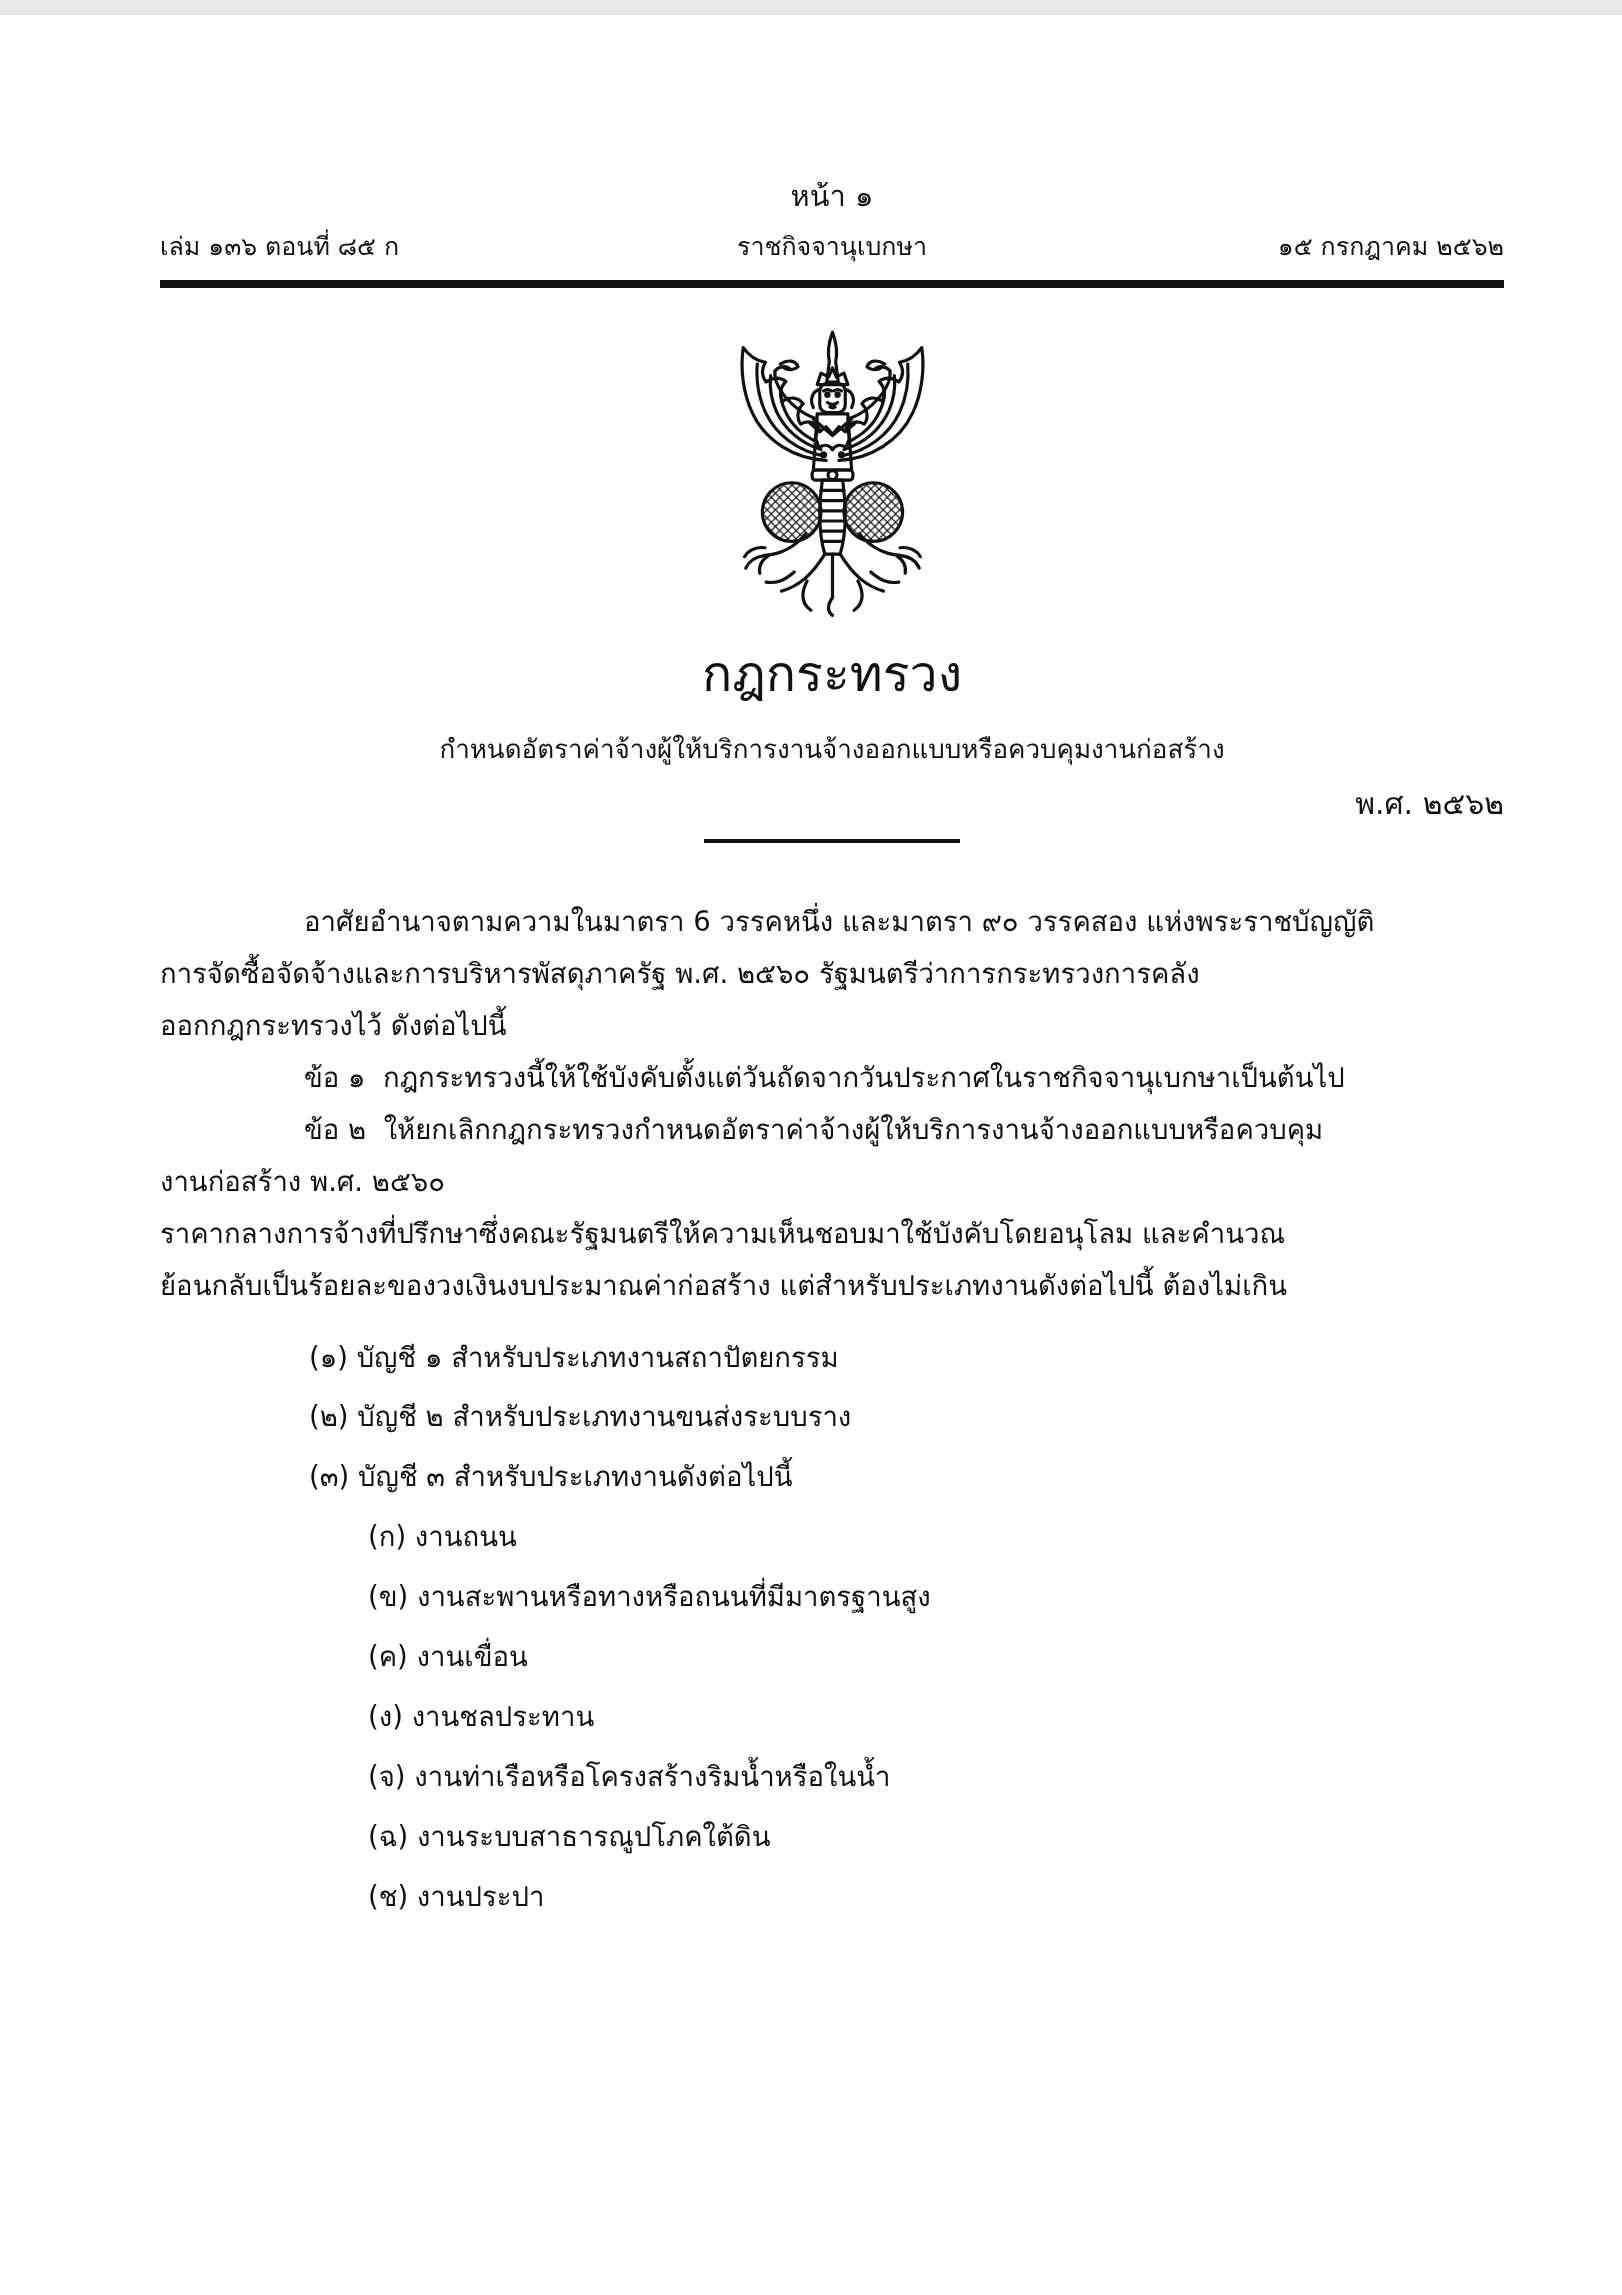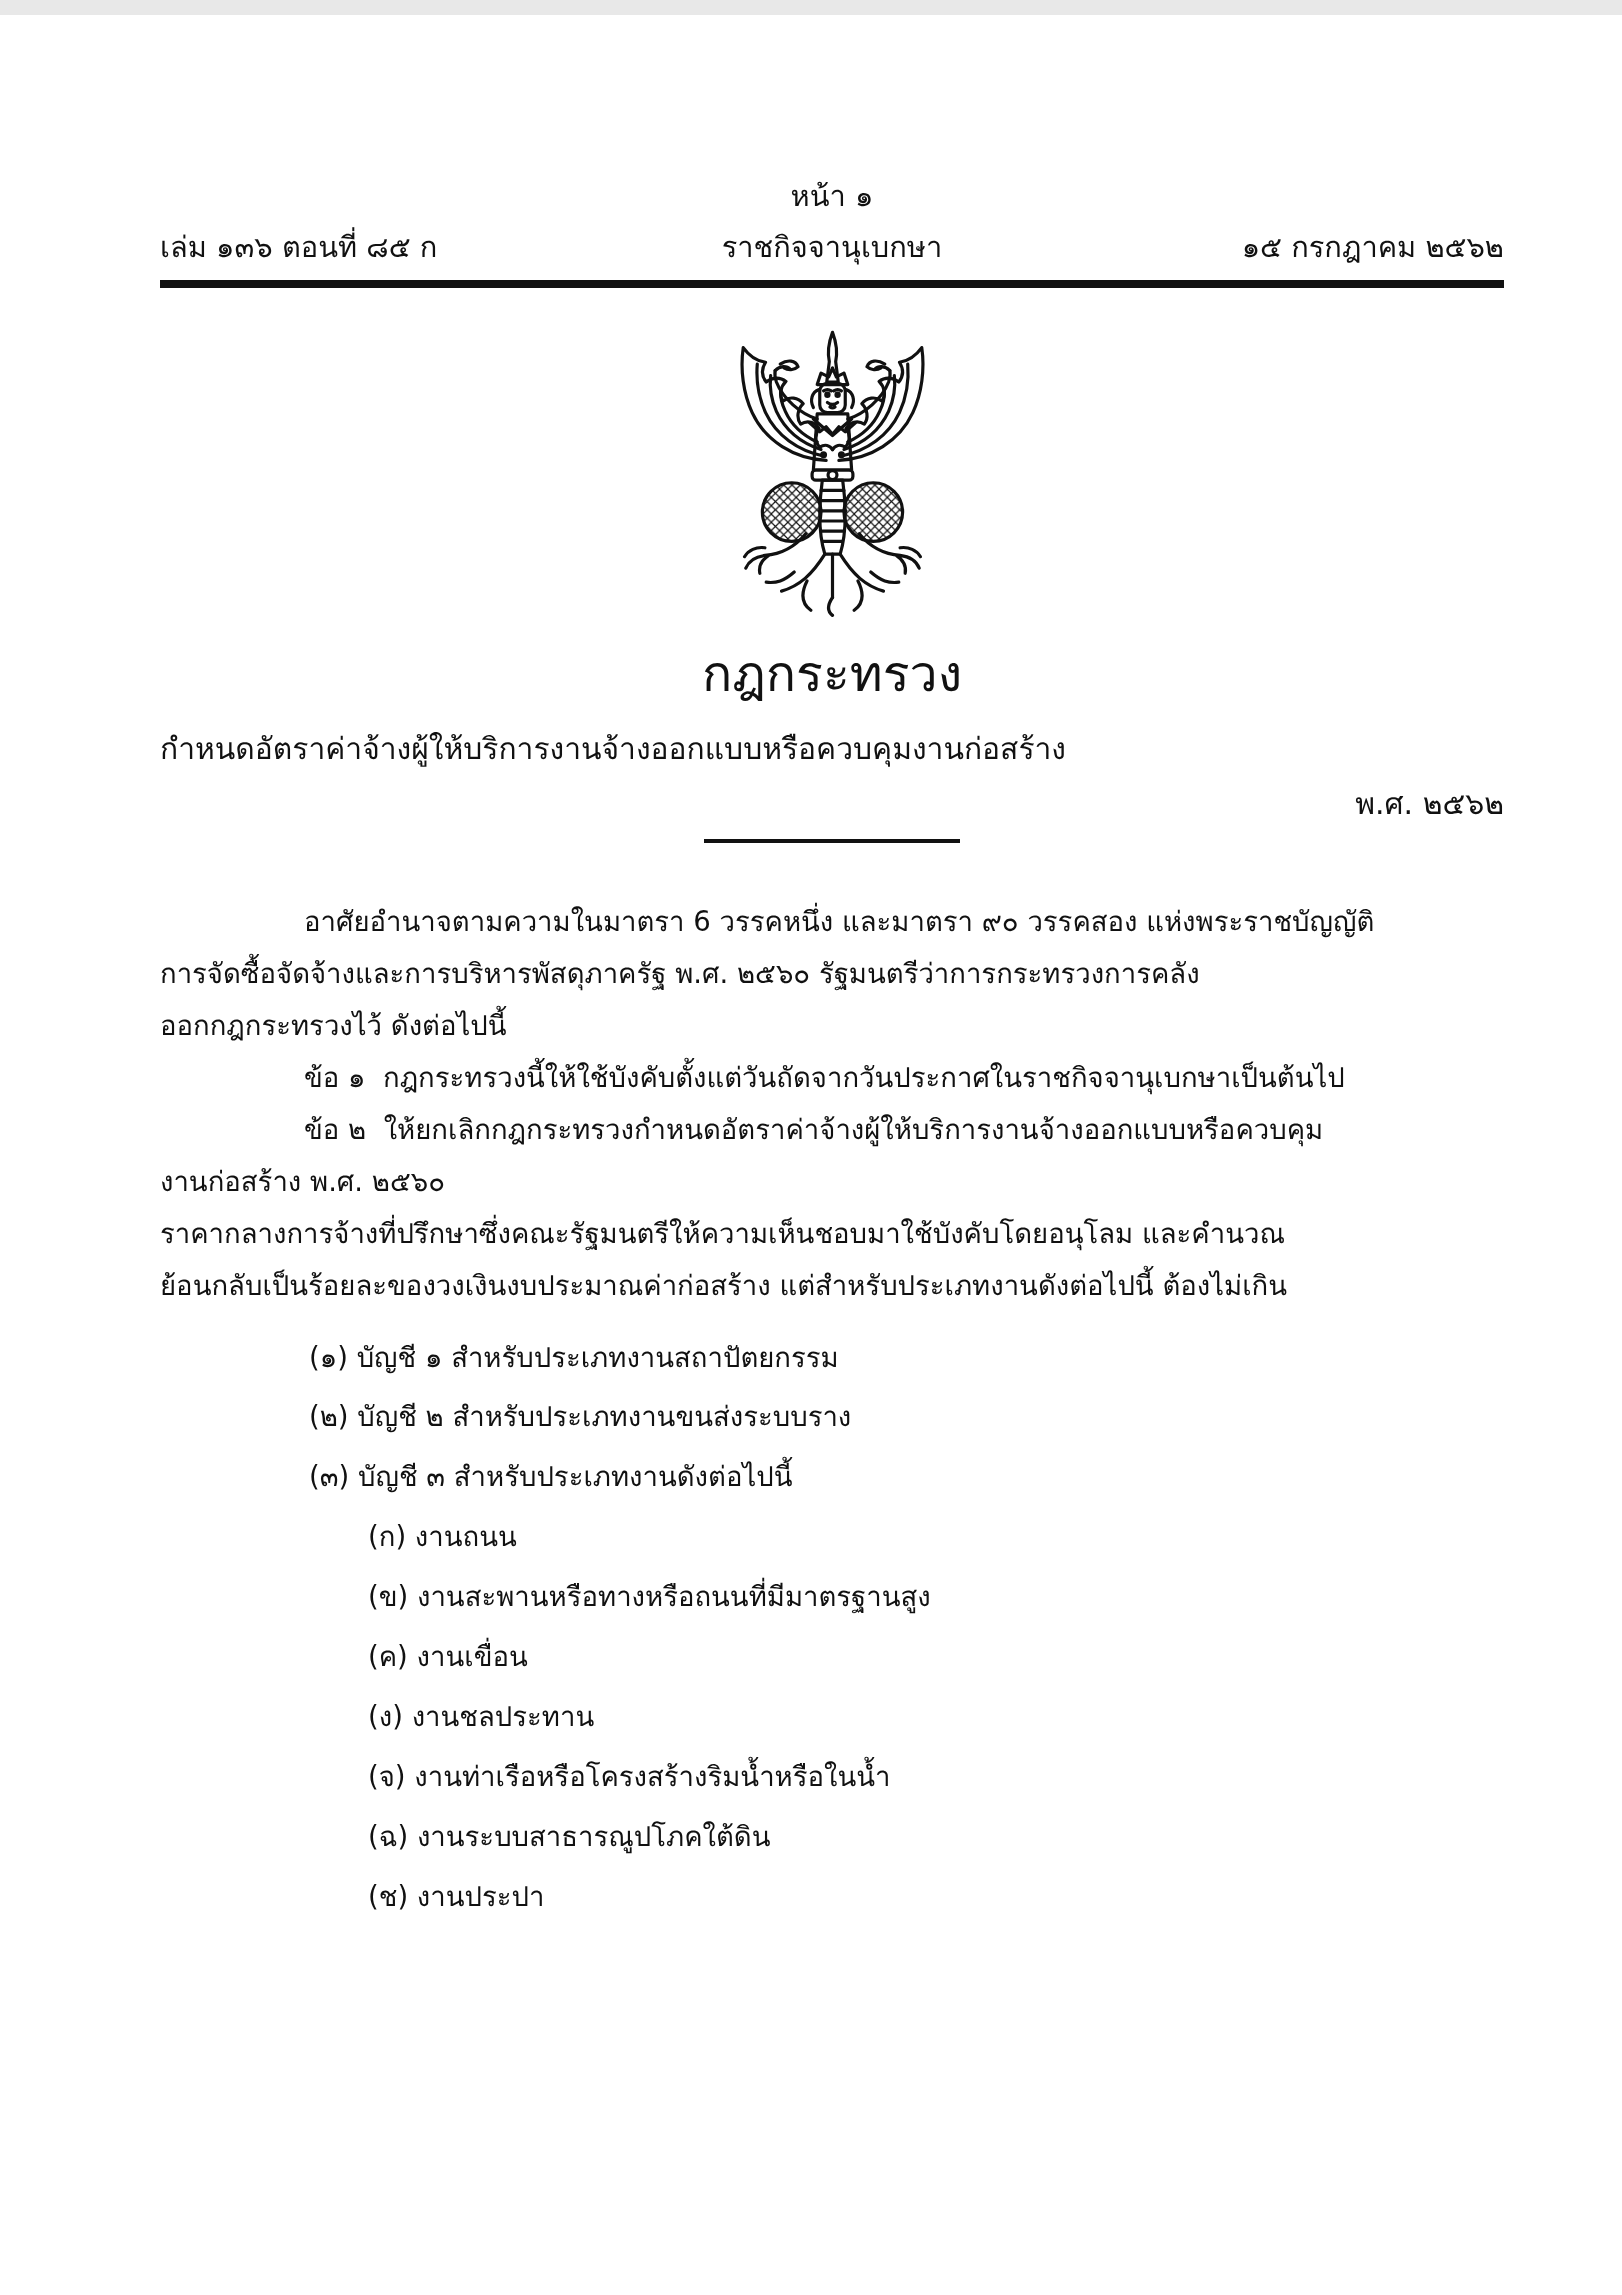--- a/index.html
+++ b/index.html
@@ -12,32 +12,32 @@
     font-family:"DejaVu Sans","Liberation Sans",sans-serif;
     box-sizing:border-box;
     padding:164px 118px 0 160px;
     overflow:hidden;
   }
   .page-label{
     text-align:center;font-size:29px;line-height:34px;
   }
   .header-row{
     display:grid;grid-template-columns:1fr auto 1fr;align-items:baseline;
-    margin-top:17px;font-size:29px;line-height:34px;
+    margin-top:17px;font-size:25px;line-height:34px;
   }
   .h-left{text-align:left;}
   .h-center{text-align:center;padding:0 26px;}
   .h-right{text-align:right;}
   .header-rule{height:7.9px;background:#111;margin-top:15.7px;}
   .emblem-wrap{margin-top:35px;text-align:center;}
   .title{
     margin:26px 0 0 0;text-align:center;font-weight:normal;
     font-size:50px;line-height:58px;
   }
-  .subtitle{margin-top:27.5px;font-size:30px;line-height:38px;}
+  .subtitle{margin-top:27.5px;text-align:center;font-size:26px;line-height:38px;}
   .era{margin-top:17px;text-align:right;font-size:30px;line-height:37px;}
   .title-divider{width:256px;height:3.9px;background:#111;margin:17px auto 0 auto;}
   .doc-body{margin-top:52px;font-size:27.5px;}
   .ln{margin:0;line-height:52px;white-space:pre-wrap;}
   .indent{text-indent:144px;}
   .item1{padding-left:149px;margin-top:7.9px;}
   .item2{padding-left:208px;margin-top:7.9px;}
   .first-item{margin-top:19.6px;}
   svg .stroke{fill:none;stroke:#111;stroke-width:5;stroke-linecap:round;stroke-linejoin:round;}
 </style>

